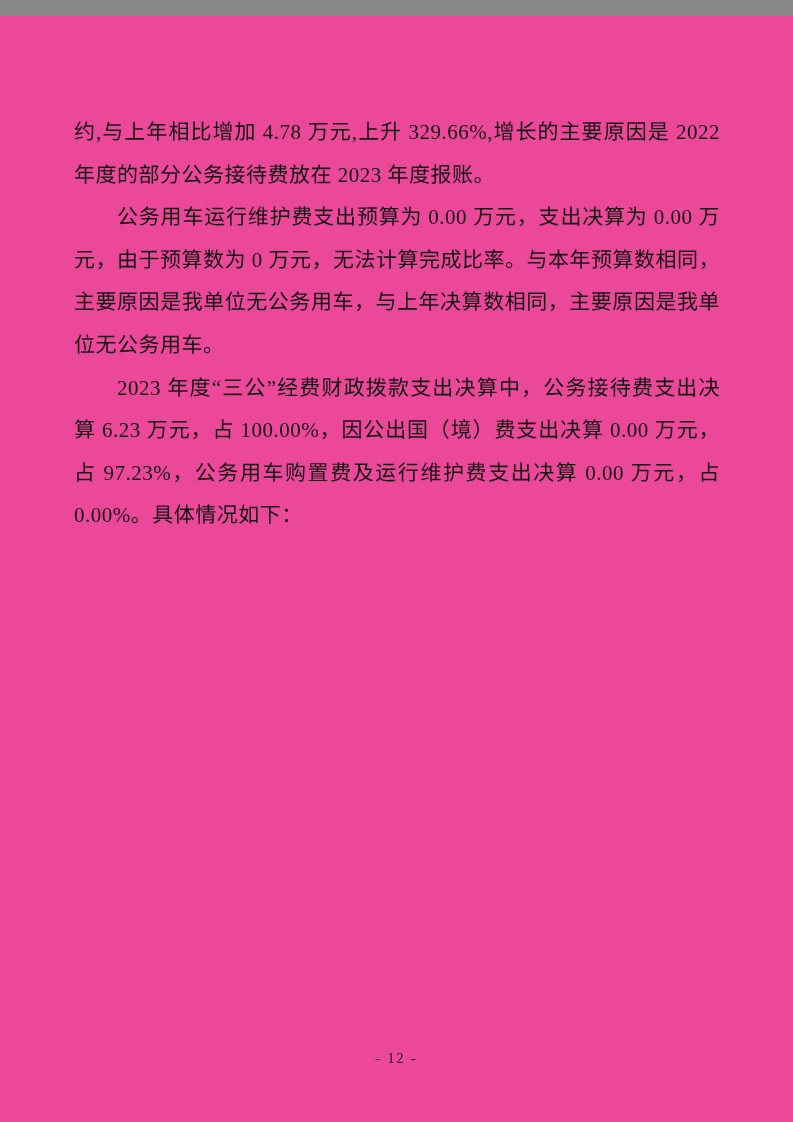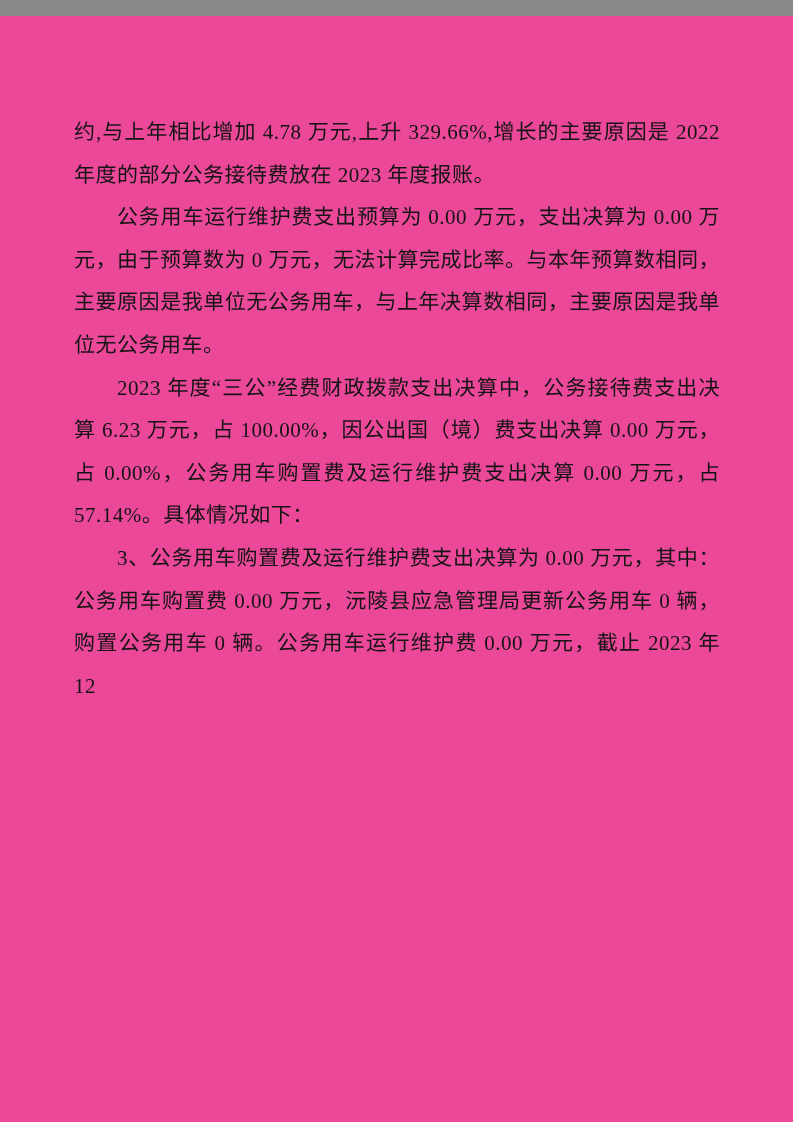--- a/index.html
+++ b/index.html
@@ -47,16 +47,16 @@
     color: #141414;
   }
 </style>
 </head>
 <body>
 
 <div class="page">
   <div class="content">
     <p>约,与上年相比增加 4.78 万元,上升 329.66%,增长的主要原因是 2022 年度的部分公务接待费放在 2023 年度报账。</p>
     <p class="indent">公务用车运行维护费支出预算为 0.00 万元，支出决算为 0.00 万元，由于预算数为 0 万元，无法计算完成比率。与本年预算数相同，主要原因是我单位无公务用车，与上年决算数相同，主要原因是我单位无公务用车。</p>
-    <p class="indent">2023 年度“三公”经费财政拨款支出决算中，公务接待费支出决算 6.23 万元，占 100.00%，因公出国（境）费支出决算 0.00 万元，占 0.00%，公务用车购置费及运行维护费支出决算 0.00 万元，占 57.14%。具体情况如下：</p>
-    <p class="indent">3、公务用车购置费及运行维护费支出决算为 0.00 万元，其中：公务用车购置费 0.00 万元，沅陵县应急管理局更新公务用车 0 辆，购置公务用车 0 辆。公务用车运行维护费 0.00 万元，截止 2023 年 12</p>
+    <p class="indent">2023 年度“三公”经费财政拨款支出决算中，公务接待费支出决算 6.23 万元，占 100.00%，因公出国（境）费支出决算 0.00 万元，占 97.23%，公务用车购置费及运行维护费支出决算 0.00 万元，占 0.00%。具体情况如下：</p>
   </div>
+  <div class="page-number">- 12 -</div>
 </div>
 
 </body></html>

